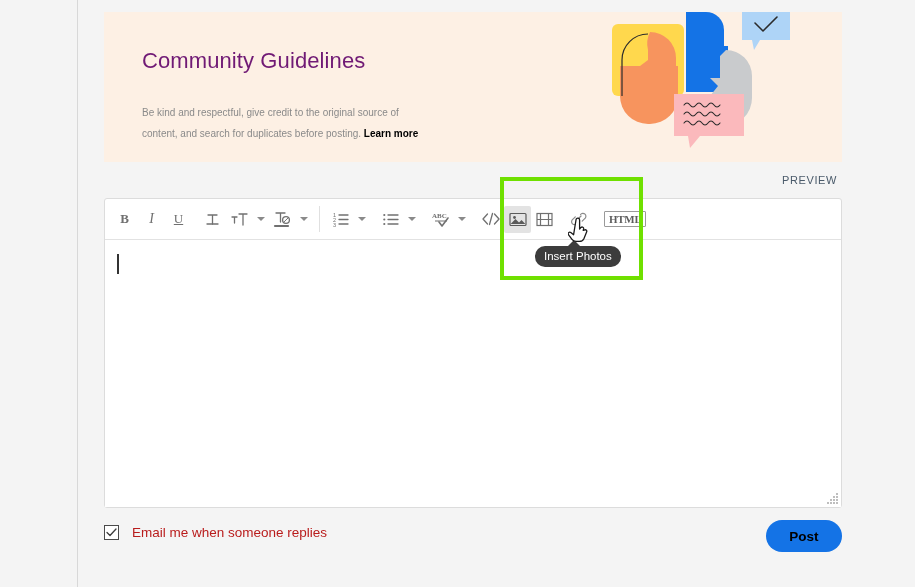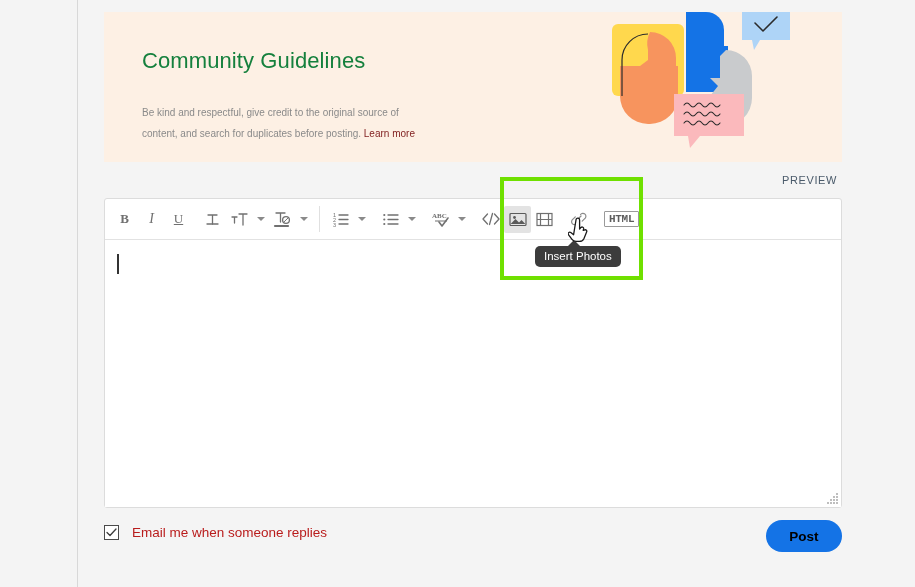--- a/index.html
+++ b/index.html
@@ -16,27 +16,27 @@
   .rule-left{position:absolute;top:0;bottom:0;width:1px;background:#d8d8d8;}
   .rule-a{left:77px;}
 
   
   .banner{
     position:absolute;left:104px;top:12px;width:738px;height:150px;
     background:#fdf0e4;overflow:hidden;
   }
   .banner-title{
     position:absolute;left:38px;top:36px;
-    font-size:22px;color:#15803d;font-weight:400;letter-spacing:.1px;
+    font-size:22px;color:#701a75;font-weight:400;letter-spacing:.1px;
   }
   .banner-body{
     position:absolute;left:38px;top:90px;width:420px;
     font-size:10px;line-height:21px;color:#8a8a8a;
   }
-  .banner-link{color:#7f1d1d;font-weight:normal;text-align:center;}
+  .banner-link{color:#000000;font-weight:bold;text-align:center;}
 
   
   .illo{position:absolute;right:44px;top:-8px;width:190px;height:150px;}
 
   
   .preview-label{
     position:absolute;right:78px;top:174px;
     font-size:11px;letter-spacing:.6px;color:#4a5a6a;font-weight:400;
   }
 
@@ -61,21 +61,21 @@
     cursor:pointer;flex:0 0 auto;
   }
   .tb-caret::after{
     content:"";border-left:4px solid transparent;border-right:4px solid transparent;
     border-top:4px solid #8a8a8a;display:block;
   }
   .tb-sep{width:1px;height:26px;background:#e0e0e0;margin:0 7px;flex:0 0 auto;}
   .tb-gap{width:7px;flex:0 0 auto;}
   .tb-html{
     border:1px solid #9a9a9a;border-radius:1px;padding:1px 4px;
-    font-family:Liberation Mono, monospace;font-weight:bold;font-size:11px;
+    font-family:Liberation Serif, serif;font-weight:bold;font-size:11px;
     color:#5d5d5d;cursor:pointer;letter-spacing:-.3px;margin-left:12px;flex:0 0 auto;
   }
   .tb-btn svg{display:block;}
 
   .tb-label{font-family:"Liberation Serif",serif;}
 
   
   .editor-body{
     position:relative;height:calc(100% - 41px);background:#fff;overflow:hidden;
   }
@@ -89,21 +89,21 @@
   
   .green-box{
     position:absolute;left:500px;top:177px;width:143px;height:103px;
     border:4px solid #6fe000;box-sizing:border-box;pointer-events:none;z-index:40;
   }
 
   
   .tooltip{
     position:absolute;left:535px;top:246px;
     background:#3c3c3c;color:#fff;font-size:11.5px;
-    padding:4px 9px 5px;border-radius:5px;z-index:45;white-space:nowrap;
+    padding:4px 9px 5px;border-radius:10px;z-index:45;white-space:nowrap;
   }
   .tooltip::before{
     content:"";position:absolute;left:32px;top:-6px;
     border-left:7px solid transparent;border-right:7px solid transparent;
     border-bottom:7px solid #3c3c3c;
   }
 
   
   .hand-cursor{position:absolute;left:568px;top:216px;z-index:46;}
 

